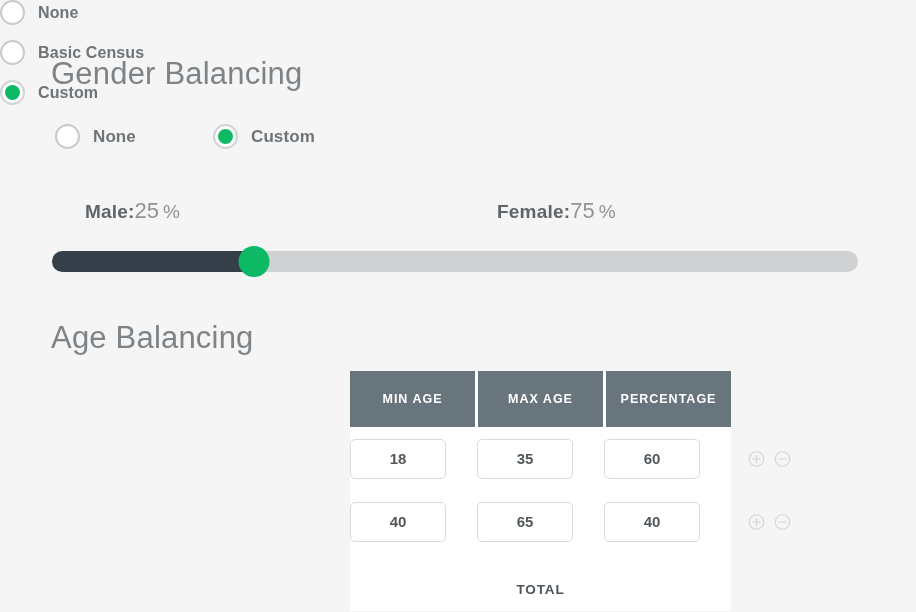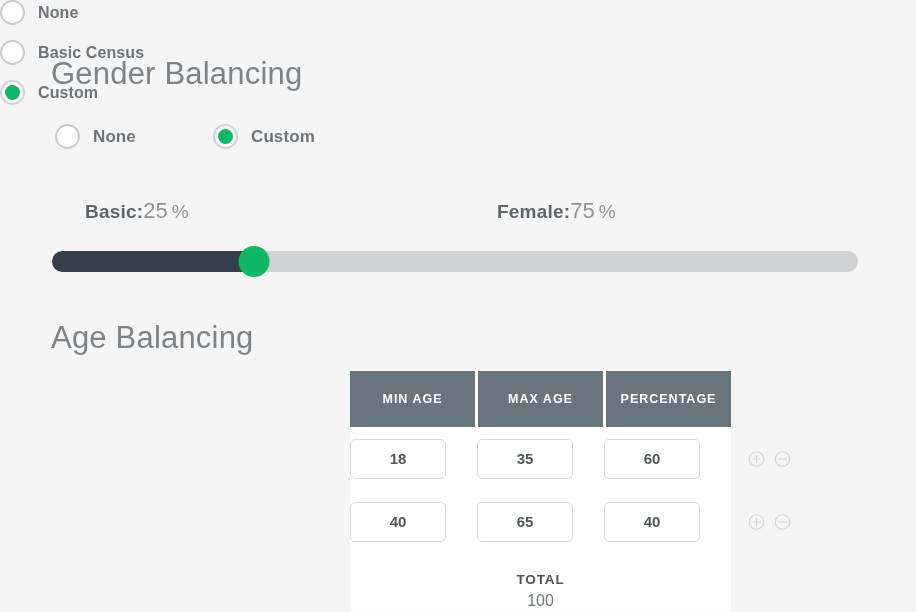--- a/index.html
+++ b/index.html
@@ -261,21 +261,21 @@
     </div>
 
 
     <div class="radio-opt selected">
       <span class="radio-mark"></span>
       <span class="radio-label">Custom</span>
     </div>
   </div>
 
   <div class="pct-block" id="male-pct">
-    <span class="pct-name">Basic:</span>
+    <span class="pct-name">Male:</span>
     <span class="pct-value">25</span>
     <span class="pct-unit">%</span>
   </div>
 
   <div class="pct-block" id="female-pct">
     <span class="pct-name">Female:</span>
     <span class="pct-value">75</span>
     <span class="pct-unit">%</span>
   </div>
 
@@ -354,18 +354,17 @@
         <svg class="circ-btn" viewBox="0 0 20 20">
           <circle cx="10" cy="10" r="8.5" fill="none" stroke="#d2d5d6" stroke-width="1.4"></circle>
           <path d="M5.8 10 H14.2" stroke="#d2d5d6" stroke-width="1.4" stroke-linecap="round"></path>
         </svg>
       </div>
     </div>
 
     <div class="trow-total">
       <div class="total-spacer"></div>
       <div class="total-label">TOTAL</div>
-      <div class="total-value">100</div>
     </div>
 
   </div>
 
 </div>
 
 </body></html>

